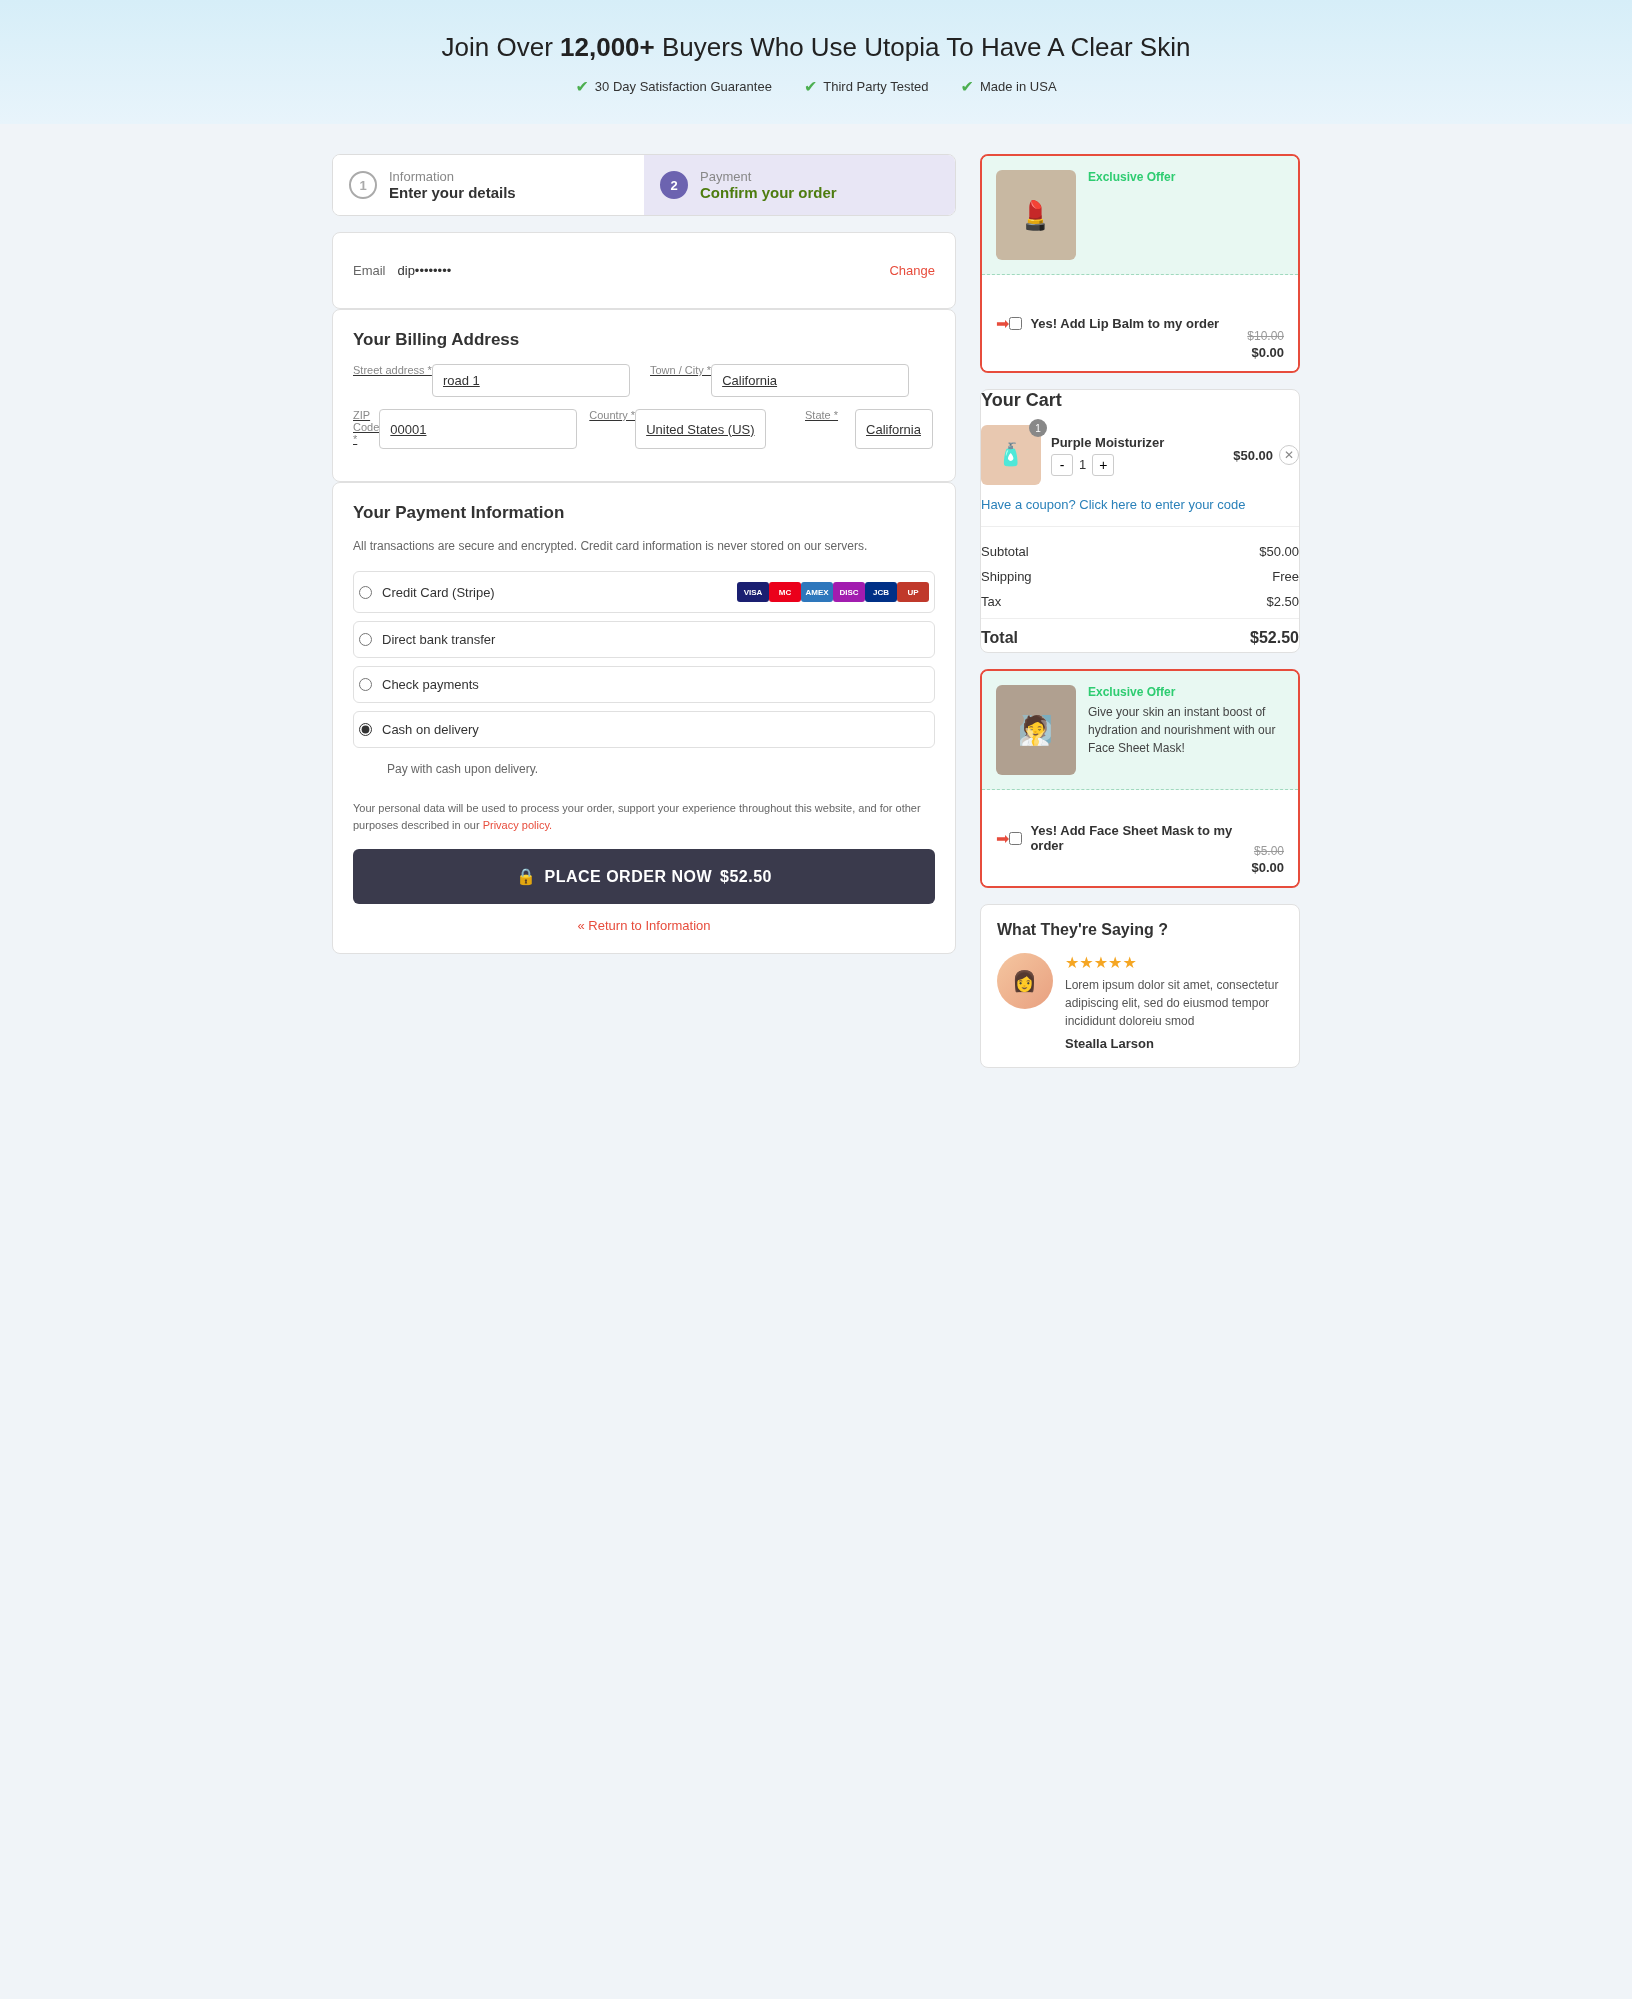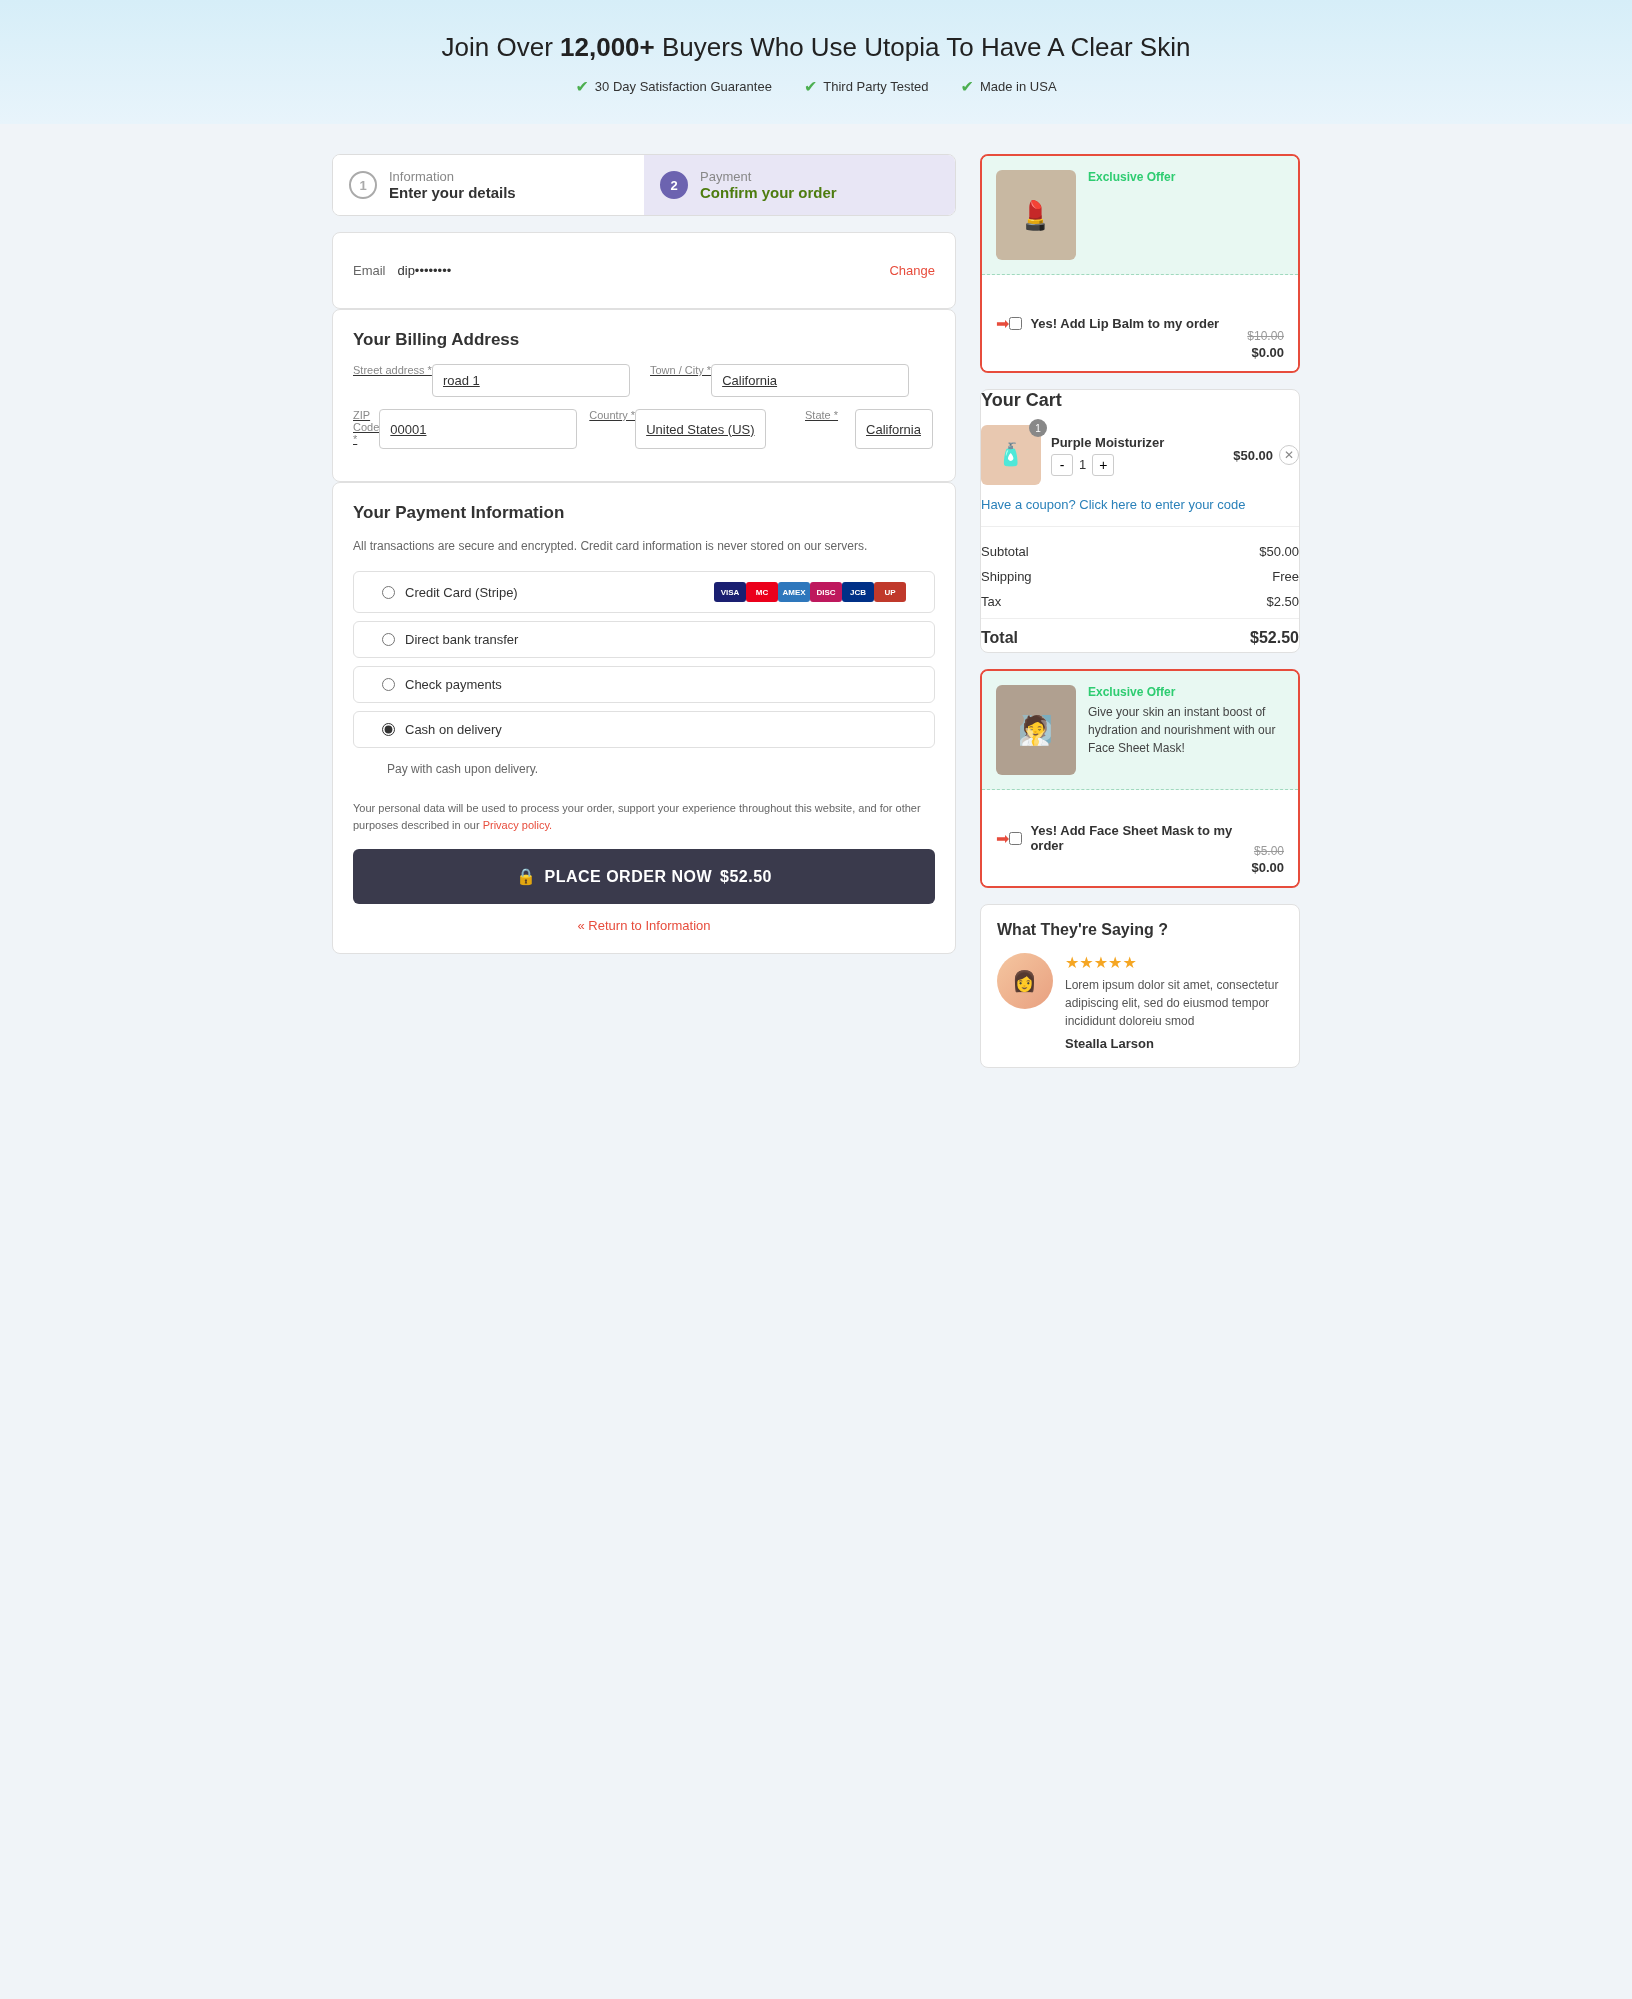--- a/index.html
+++ b/index.html
@@ -99,39 +99,39 @@
       outline: none;
     }
     .form-group select { appearance: none; cursor: pointer; }
 
     
     .payment-subtitle { font-size: 12px; color: #666; margin-bottom: 16px; line-height: 1.5; }
     .payment-option {
       display: flex;
       align-items: center;
       gap: 10px;
-      padding: 10px 28px;
+      padding: 10px 5px;
       border: 1px solid #e0e0e0;
       border-radius: 6px;
       margin-bottom: 8px;
       cursor: pointer;
     }
     .payment-option label { font-size: 13px; color: #333; cursor: pointer; flex: 1; }
     .payment-option input[type="radio"] { accent-color: #333; cursor: pointer; }
     .card-icons { display: flex; margin-left: 4px; }
     .card-icon {
       width: 32px; height: 20px;
       border-radius: 3px;
       display: flex; align-items: center; justify-content: center;
       font-size: 8px; font-weight: bold; color: #fff;
     }
     .ci-visa { background: #1a1f71; }
     .ci-mc { background: #eb001b; }
     .ci-amex { background: #2e77bc; }
-    .ci-disc { background: #be185d; }
+    .ci-disc { background: #a21caf; }
     .ci-jcb { background: #003087; }
     .ci-unionpay { background: #c0392b; }
 
     .cash-desc { font-size: 12px; color: #666; padding: 6px 12px 10px 34px; }
 
     .privacy-text { font-size: 11px; color: #666; margin: 14px 0 16px; line-height: 1.5; }
     .privacy-link { color: #e74c3c; text-decoration: none; }
 
     .place-order-btn {
       display: flex;

